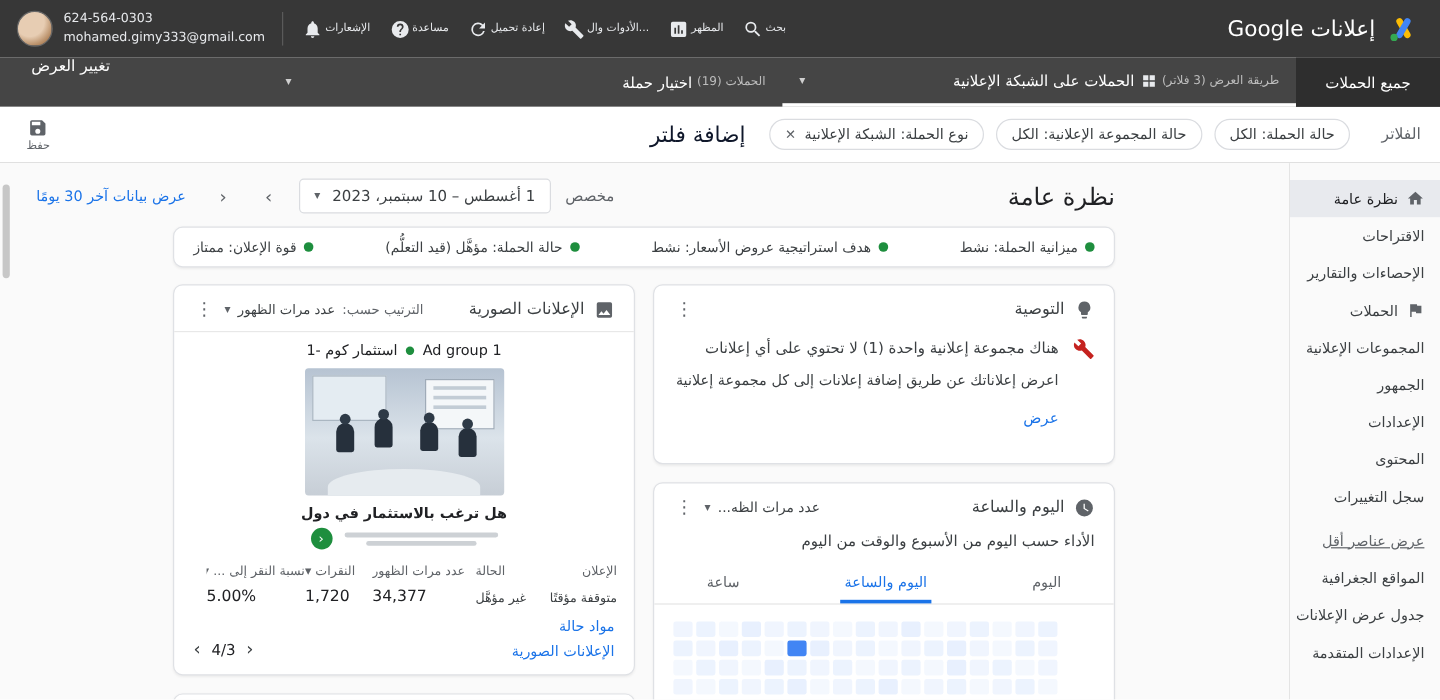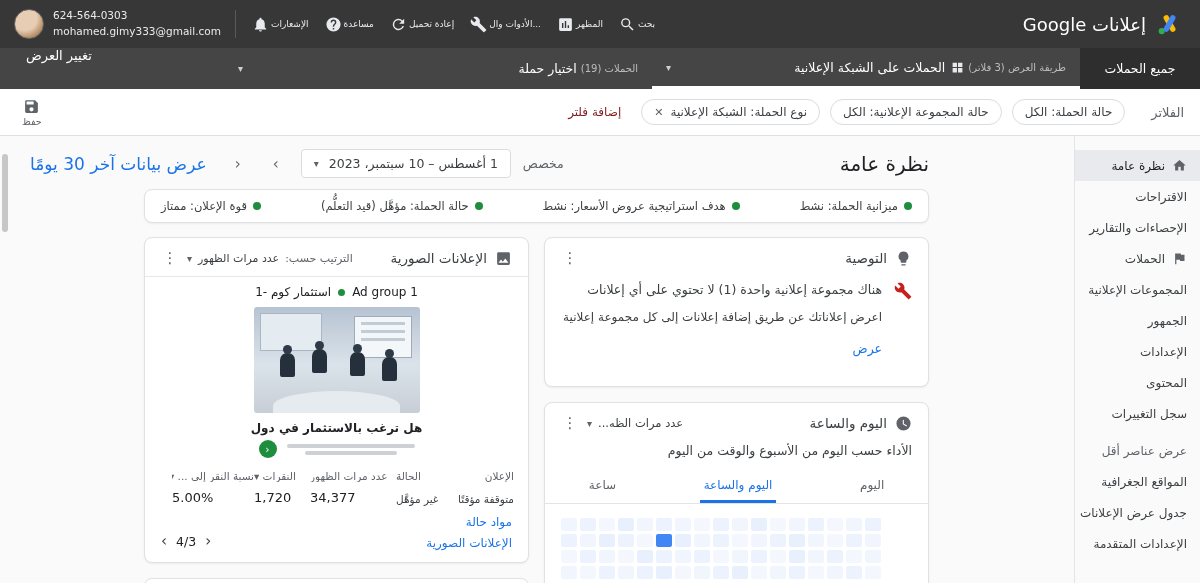--- a/index.html
+++ b/index.html
@@ -39,47 +39,47 @@
   .caret { color:#cfcfcf; font-size:10px; }
   .change-view { display:flex; align-items:flex-start; padding:0 26px; font-size:13px; cursor:pointer; }
 
   
   .filterbar { height:47px; background:#fff; border-bottom:1px solid #e0e0e0;
                display:flex; align-items:center; padding:0 16px; gap:10px; }
   .filters-title { color:#5f6368; font-size:13px; margin-left:16px; }
   .chip { display:flex; align-items:center; gap:7px; border:1px solid #dadce0; border-radius:16px;
           padding:5px 12px; font-size:12px; color:#3c4043; cursor:pointer; white-space:nowrap; background:#fff; }
   .chip .x { color:#5f6368; font-size:11px; cursor:pointer; }
-  .add-filter { color:#7f1d1d; font-size:12px; padding:0 10px; cursor:pointer; white-space:nowrap; }
+  .add-filter { color:#0f172a; font-size:18px; padding:0 10px; cursor:pointer; white-space:nowrap; }
   .save-btn { display:flex; flex-direction:column; align-items:center; gap:1px; color:#5f6368;
               cursor:pointer; margin-left:6px; }
   .save-btn .glyph svg { width:17px; height:17px; fill:#5f6368; }
   .save-btn .lbl { font-size:9.5px; }
 
   
   .content { display:flex; height:447px; position:relative; }
   .sidebar { width:126px; background:#fafafa; border-left:1px solid #e4e4e4; padding-top:14px; flex:none; }
   .side-item { height:31px; display:flex; align-items:center; gap:7px; padding:0 13px;
                font-size:12px; color:#3c4043; cursor:pointer; white-space:nowrap; }
   .side-item .glyph svg { width:15px; height:15px; fill:#5f6368; flex:none; }
   .side-item.selected { background:#e8eaee; color:#202124; }
-  .side-item.muted { color:#5f6368; margin-top:6px; }
+  .side-item.muted { color:#5f6368; margin-top:6px;text-decoration:underline; }
   .main { flex:1; background:#fafafa; overflow:hidden; position:relative; }
   .scrollthumb { position:absolute; left:2px; top:18px; width:6px; height:78px;
                  background:#c7c7c7; border-radius:3px; }
 
   
   .overview-row { display:flex; align-items:center; padding:13px 145px 11px 30px; gap:12px; }
   .page-title { font-size:20px; color:#202124; }
   .custom-label { color:#5f6368; font-size:12.5px; }
   .datebox { display:flex; align-items:center; gap:10px; border:1px solid #dadce0; border-radius:4px;
              background:#fff; padding:6px 12px; font-size:12.5px; color:#3c4043; cursor:pointer; white-space:nowrap; }
   .chev-btn { width:26px; height:26px; border-radius:50%; display:flex; align-items:center; justify-content:center;
               color:#5f6368; font-size:15px; cursor:pointer; }
-  .last30 { color:#1a73e8; font-size:17px; cursor:pointer; margin-right:6px; white-space:nowrap; }
+  .last30 { color:#1a73e8; font-size:12px; cursor:pointer; margin-right:6px; white-space:nowrap; }
 
   
   .cards-wrap { margin:0 145px; width:785px; }
   .card { background:#fff; border:1px solid #dfe1e5; border-radius:8px; box-shadow:0 1px 2px rgba(60,64,67,.08); }
   .status-card { display:flex; align-items:center; justify-content:space-between;
                  padding:9px 16px; font-size:11.5px; color:#3c4043; }
   .status-item { display:flex; align-items:center; gap:6px; white-space:nowrap; }
   .dot { width:8px; height:8px; border-radius:50%; background:#1e8e3e; flex:none; }
 
   .cards-grid { display:flex; gap:15px; margin-top:14px; align-items:flex-start; }

